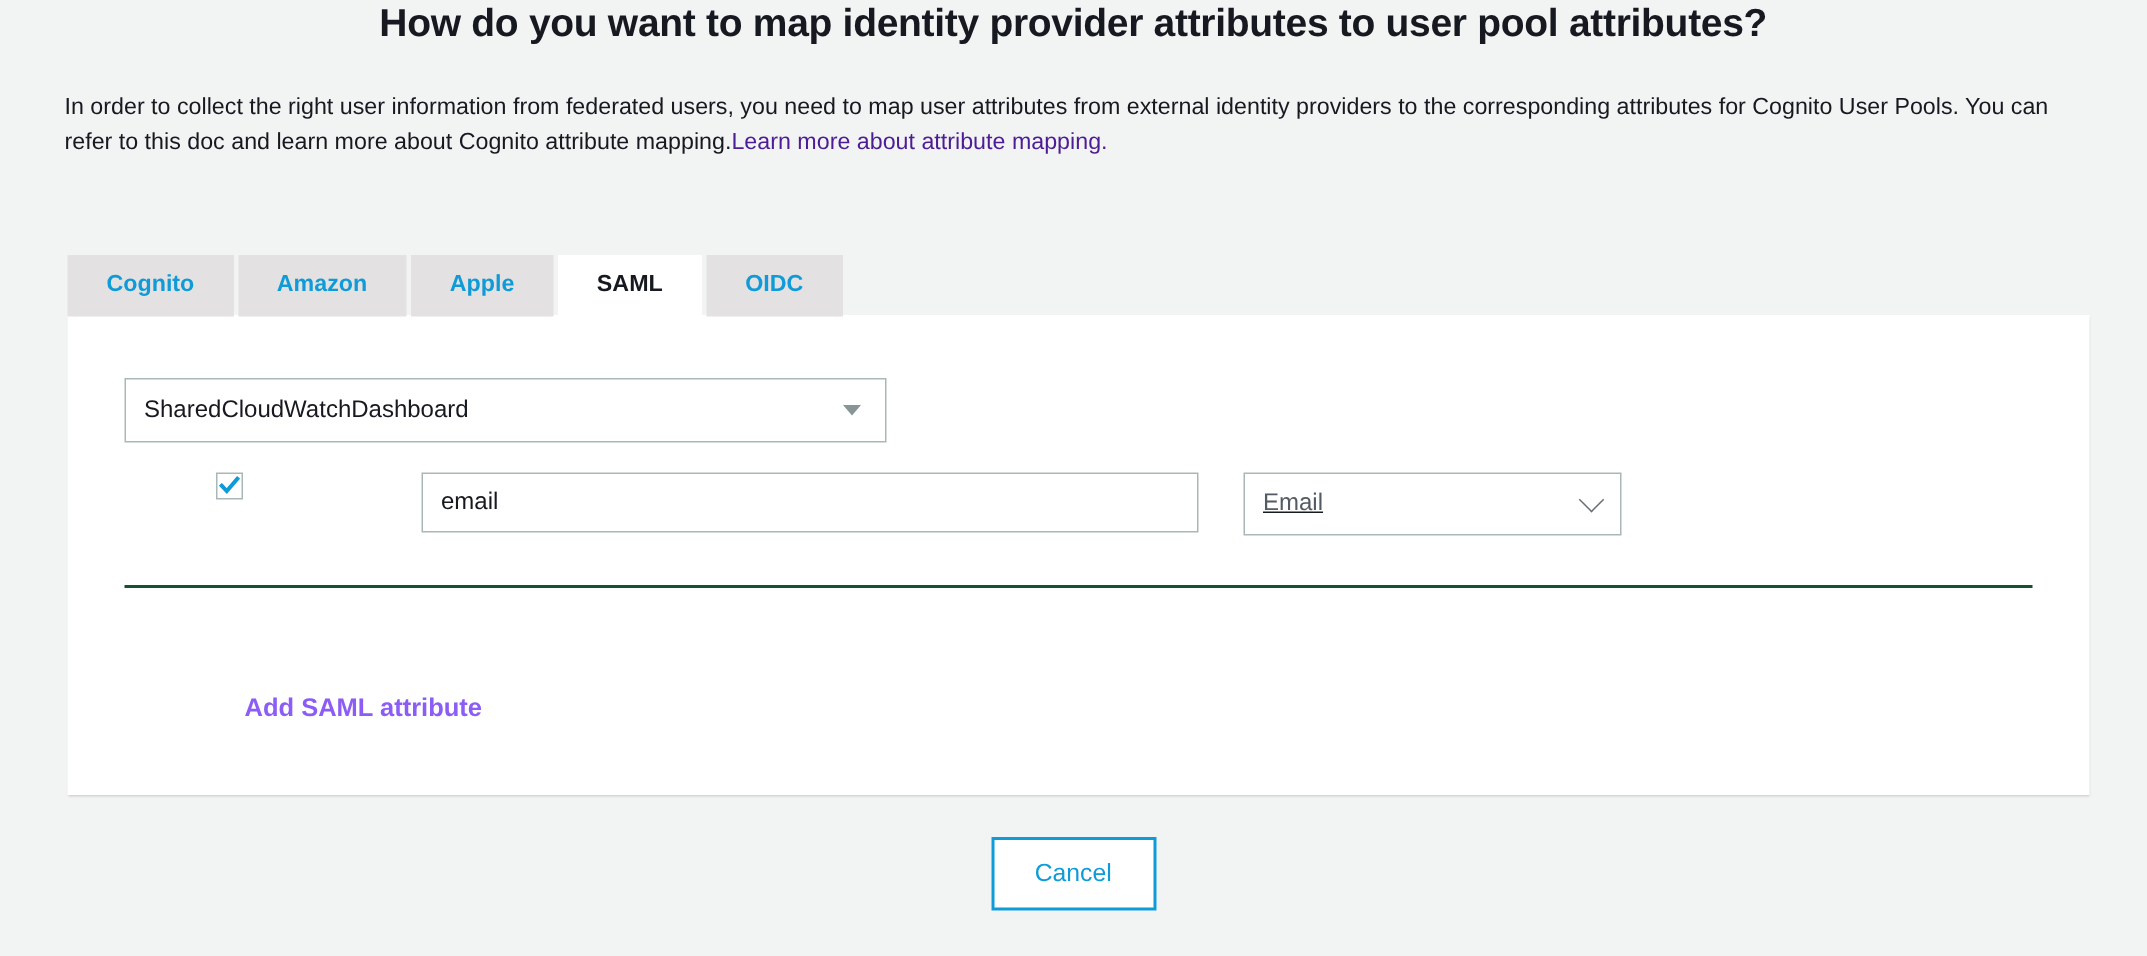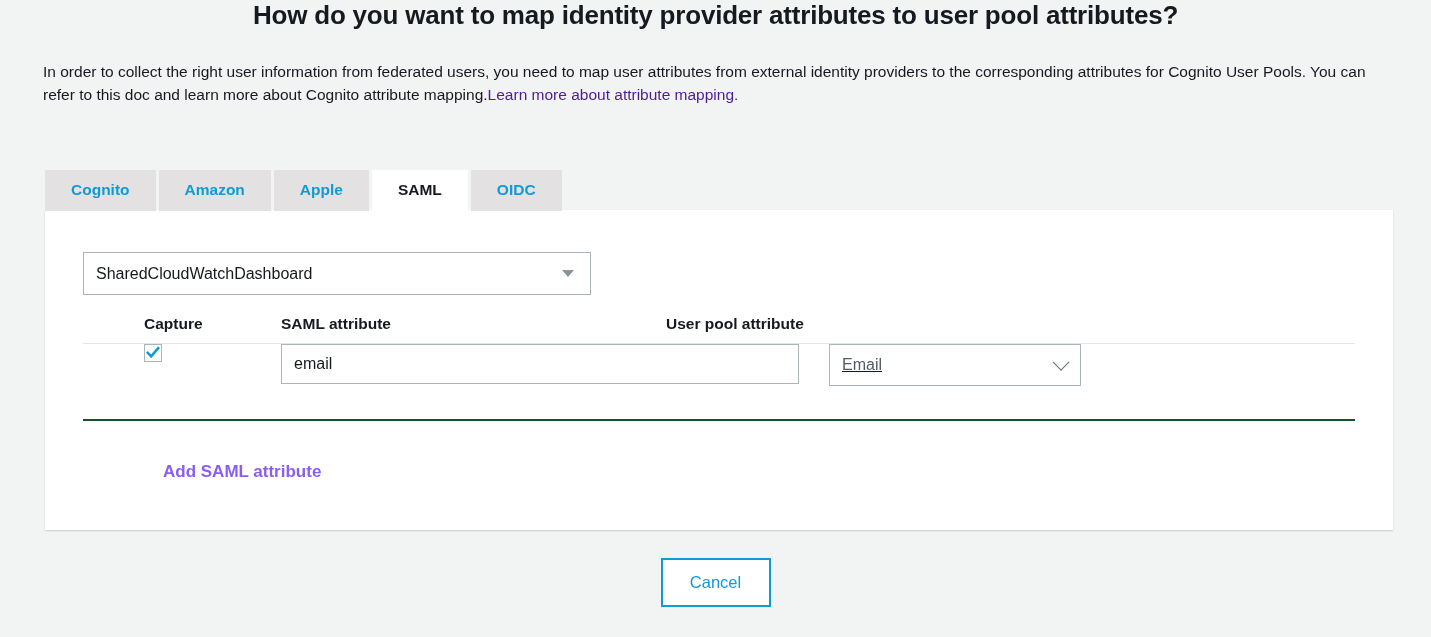--- a/index.html
+++ b/index.html
@@ -280,25 +280,20 @@
 
   <div class="card">
 
     <div class="provider-select">
       <span class="label">SharedCloudWatchDashboard</span>
       <span class="caret-filled"></span>
     </div>
 
     <div class="table">
 
-      <div class="thead">
-        <div class="th col-capture">Capture</div>
-        <div class="th col-samlattr">SAML attribute</div>
-        <div class="th col-poolattr">User pool attribute</div>
-      </div>
 
       <div class="trow">
         <div class="cell-capture">
           <div class="checkbox">
             <svg width="14" height="14" viewBox="0 0 14 14">
               <path d="M1.8 6.8 L5.2 10.4 L12.2 2.2" fill="none" stroke="#0f9bd7" stroke-width="2.6" stroke-linecap="square"></path>
             </svg>
           </div>
         </div>
         <div class="cell-samlattr">

